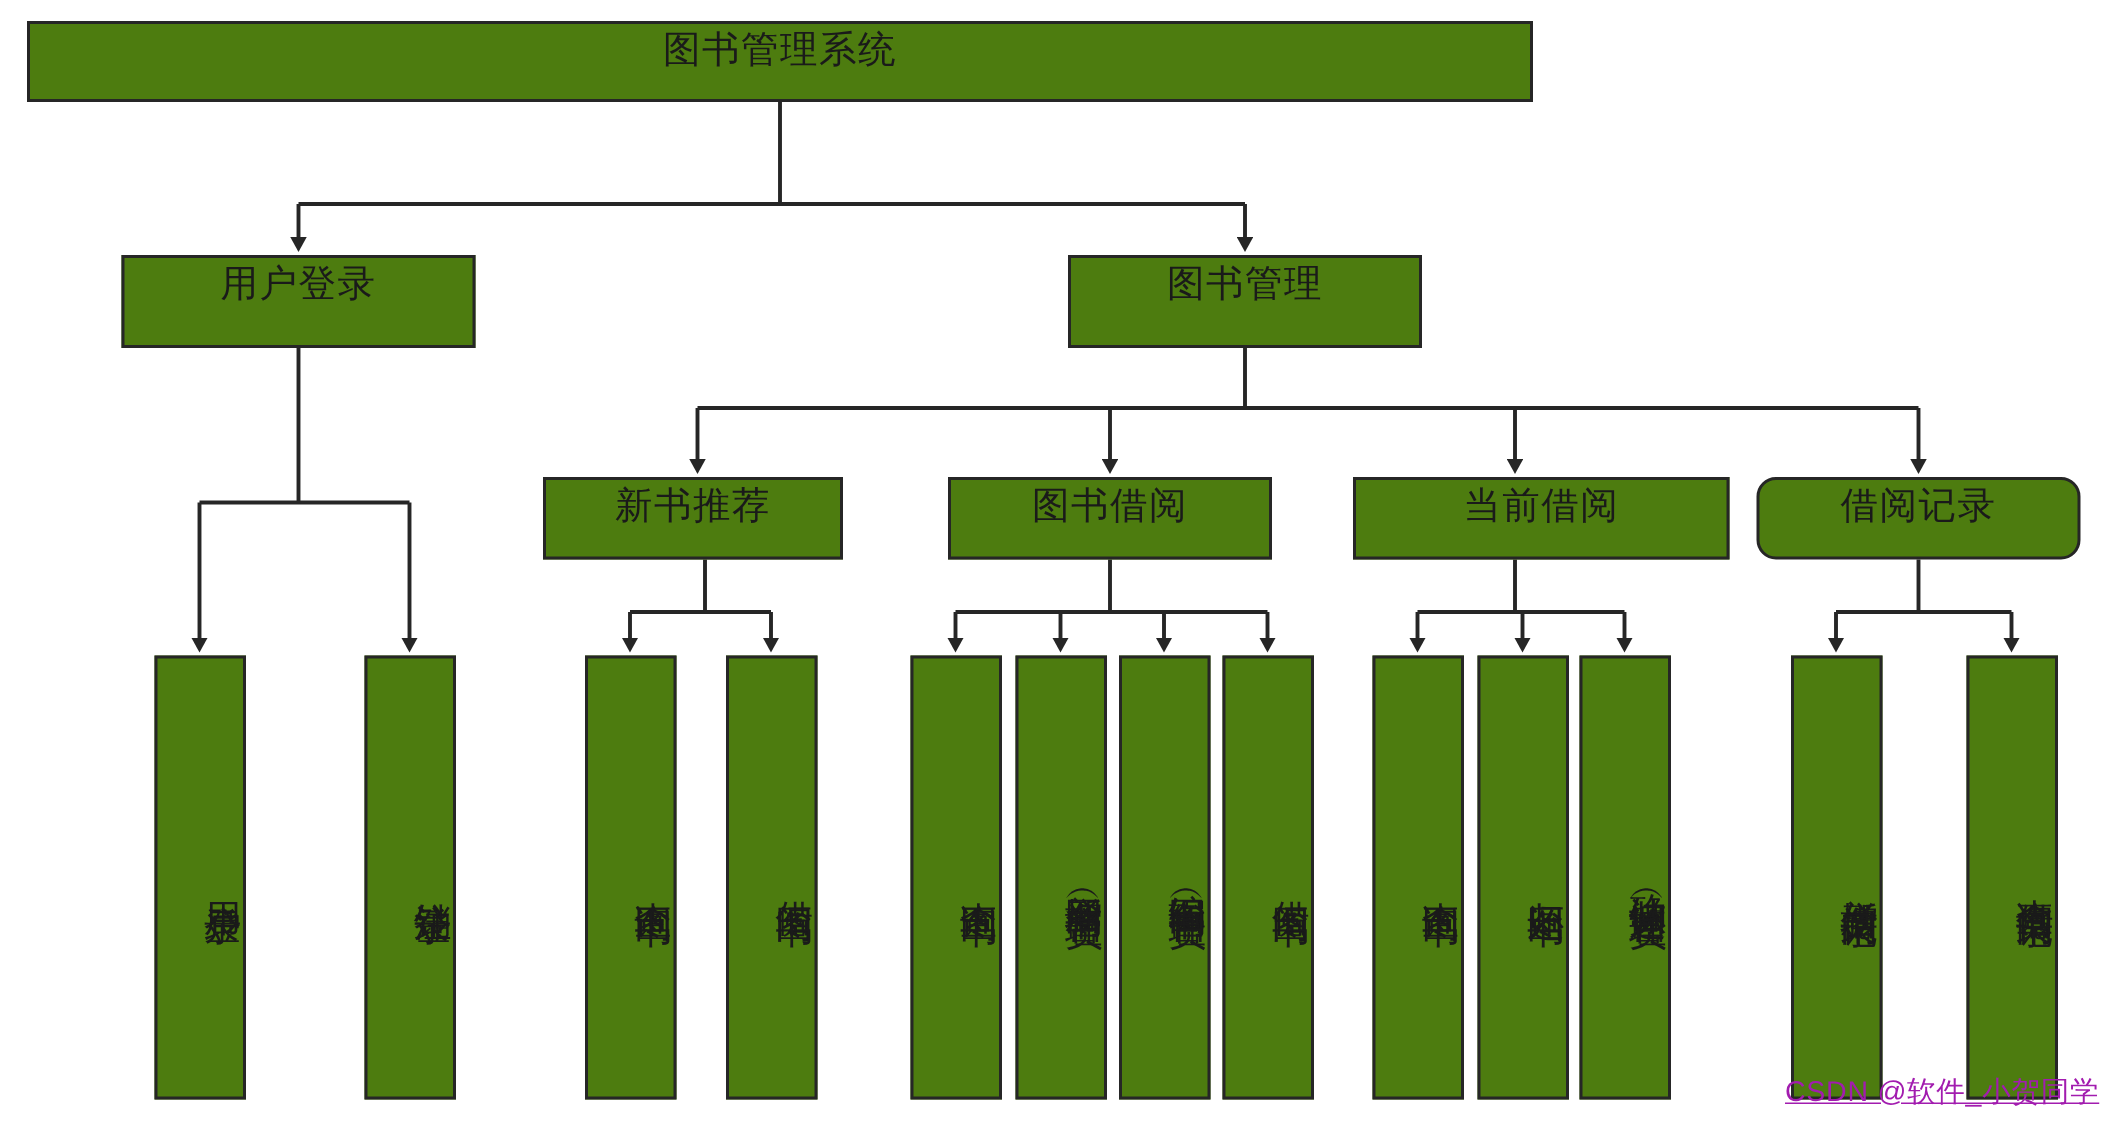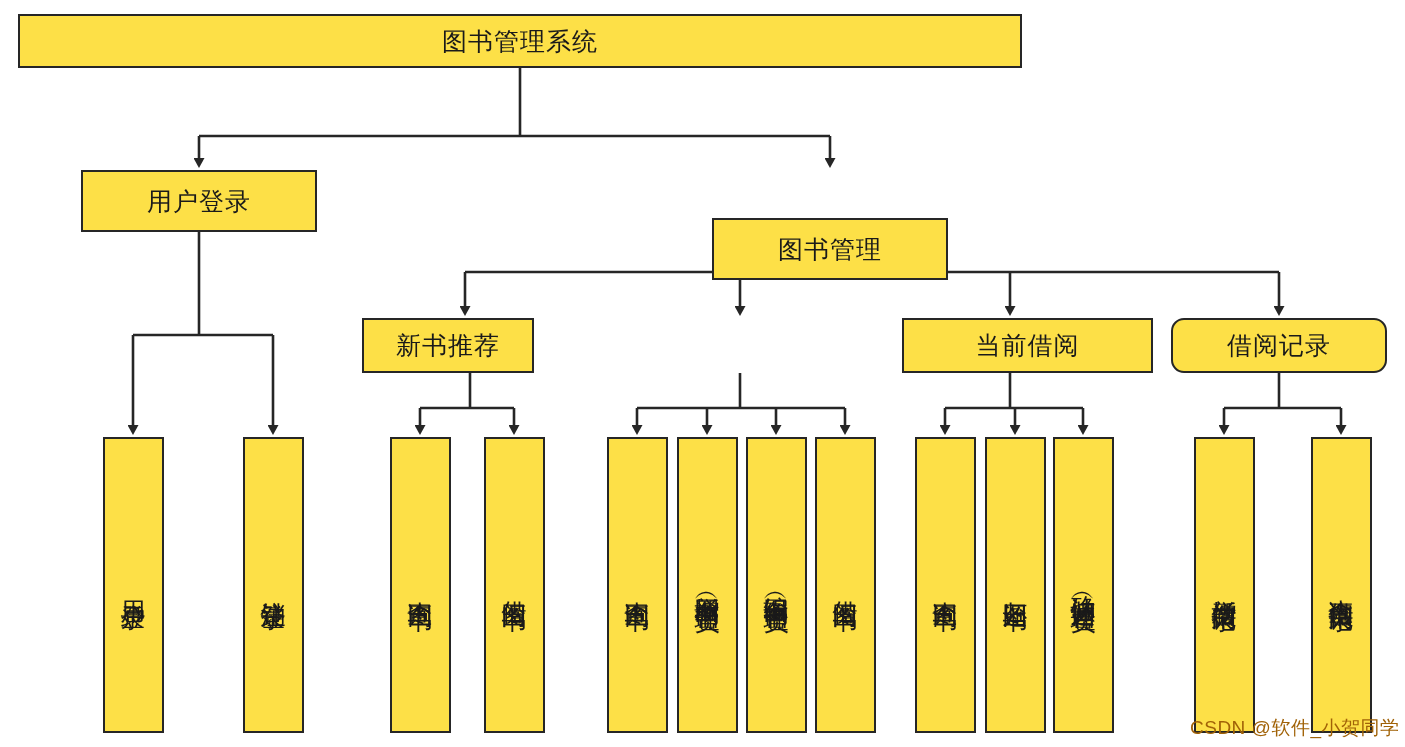--- a/index.html
+++ b/index.html
@@ -22,23 +22,23 @@
     left: 0;
     top: 0;
     width: 1405px;
     height: 747px;
     pointer-events: none;
   }
   .node {
     position: absolute;
     box-sizing: border-box;
     border: 2.5px solid #262626;
-    background: #fde047;
+    background: #4d7c0f;
     display: flex;
-    align-items: center;
+    align-items: flex-start;
     justify-content: center;
     color: #1a1a1a;
     text-align: center;
   }
   .node.horiz {
     font-size: 25px;
     letter-spacing: 1px;
   }
   .node.vert {
     writing-mode: vertical-rl;
@@ -50,24 +50,25 @@
     padding-bottom: 6px;
   }
   .node.vert > span {
     writing-mode: vertical-rl;
     text-orientation: upright;
     display: block;
     white-space: normal;
   }
   .watermark {
     position: absolute;
-    color: #a16207;
+    color: #a21caf;
     font-size: 19px;
     letter-spacing: 0.5px;
     white-space: nowrap;
+    text-decoration: underline;
   }
 </style>
 </head>
 <body>
 
 <div id="diagram-root">
 
   <svg id="wires" viewBox="0 0 1405 747">
     <defs>
       <marker id="arrow" markerWidth="10" markerHeight="11" refX="1" refY="5.5" orient="auto" markerUnits="userSpaceOnUse">
@@ -118,26 +119,29 @@
     </g>
   </svg>
 
   <div class="node horiz" style="left:18px; top:14px; width:1004px; height:54px;">
     <span>图书管理系统</span>
   </div>
 
   <div class="node horiz" style="left:81px; top:170px; width:236px; height:62px;">
     <span>用户登录</span>
   </div>
-  <div class="node horiz" style="left:712px; top:170px; width:236px; height:62px;margin-top:48px;">
+  <div class="node horiz" style="left:712px; top:170px; width:236px; height:62px;">
     <span>图书管理</span>
   </div>
 
-  <div class="node horiz" style="left:362px; top:318px; width:172px; height:55px;">
+  <div class="node horiz" style="left:362px; top:318px; width:200px; height:55px;">
     <span>新书推荐</span>
+  </div>
+  <div class="node horiz" style="left:632px; top:318px; width:216px; height:55px;">
+    <span>图书借阅</span>
   </div>
   <div class="node horiz" style="left:902px; top:318px; width:251px; height:55px;">
     <span>当前借阅</span>
   </div>
   <div class="node horiz" style="left:1171px; top:318px; width:216px; height:55px;border-radius:13px;">
     <span>借阅记录</span>
   </div>
 
   <div class="node vert" style="left:103px; top:437px; width:61px; height:296px;">
     <span>用户登录</span>

